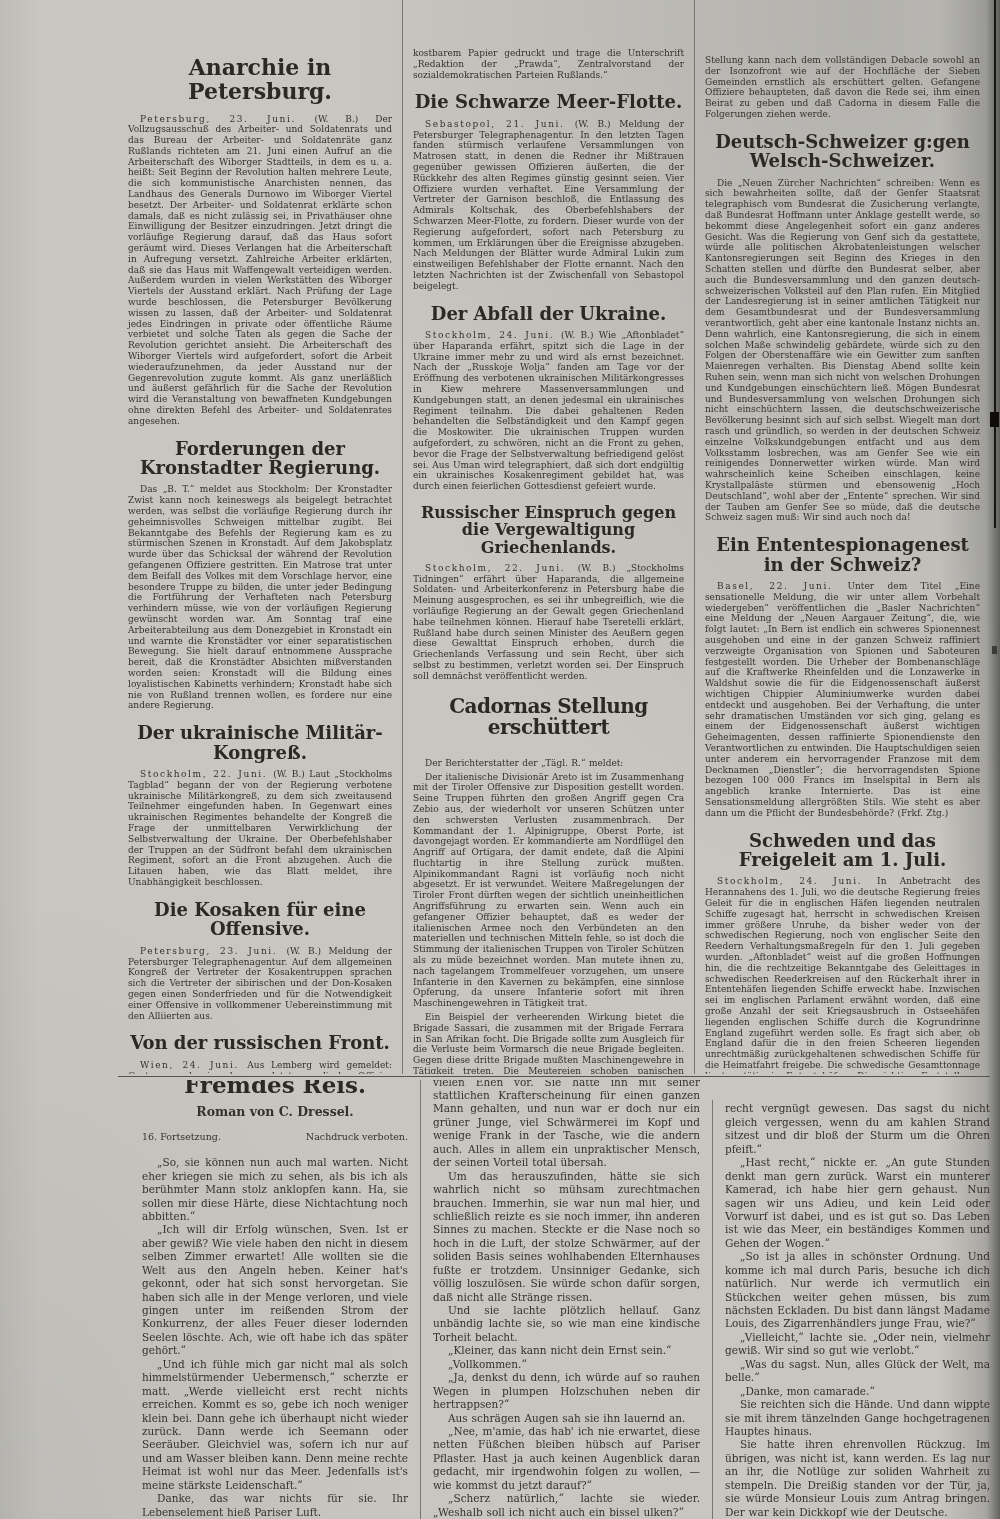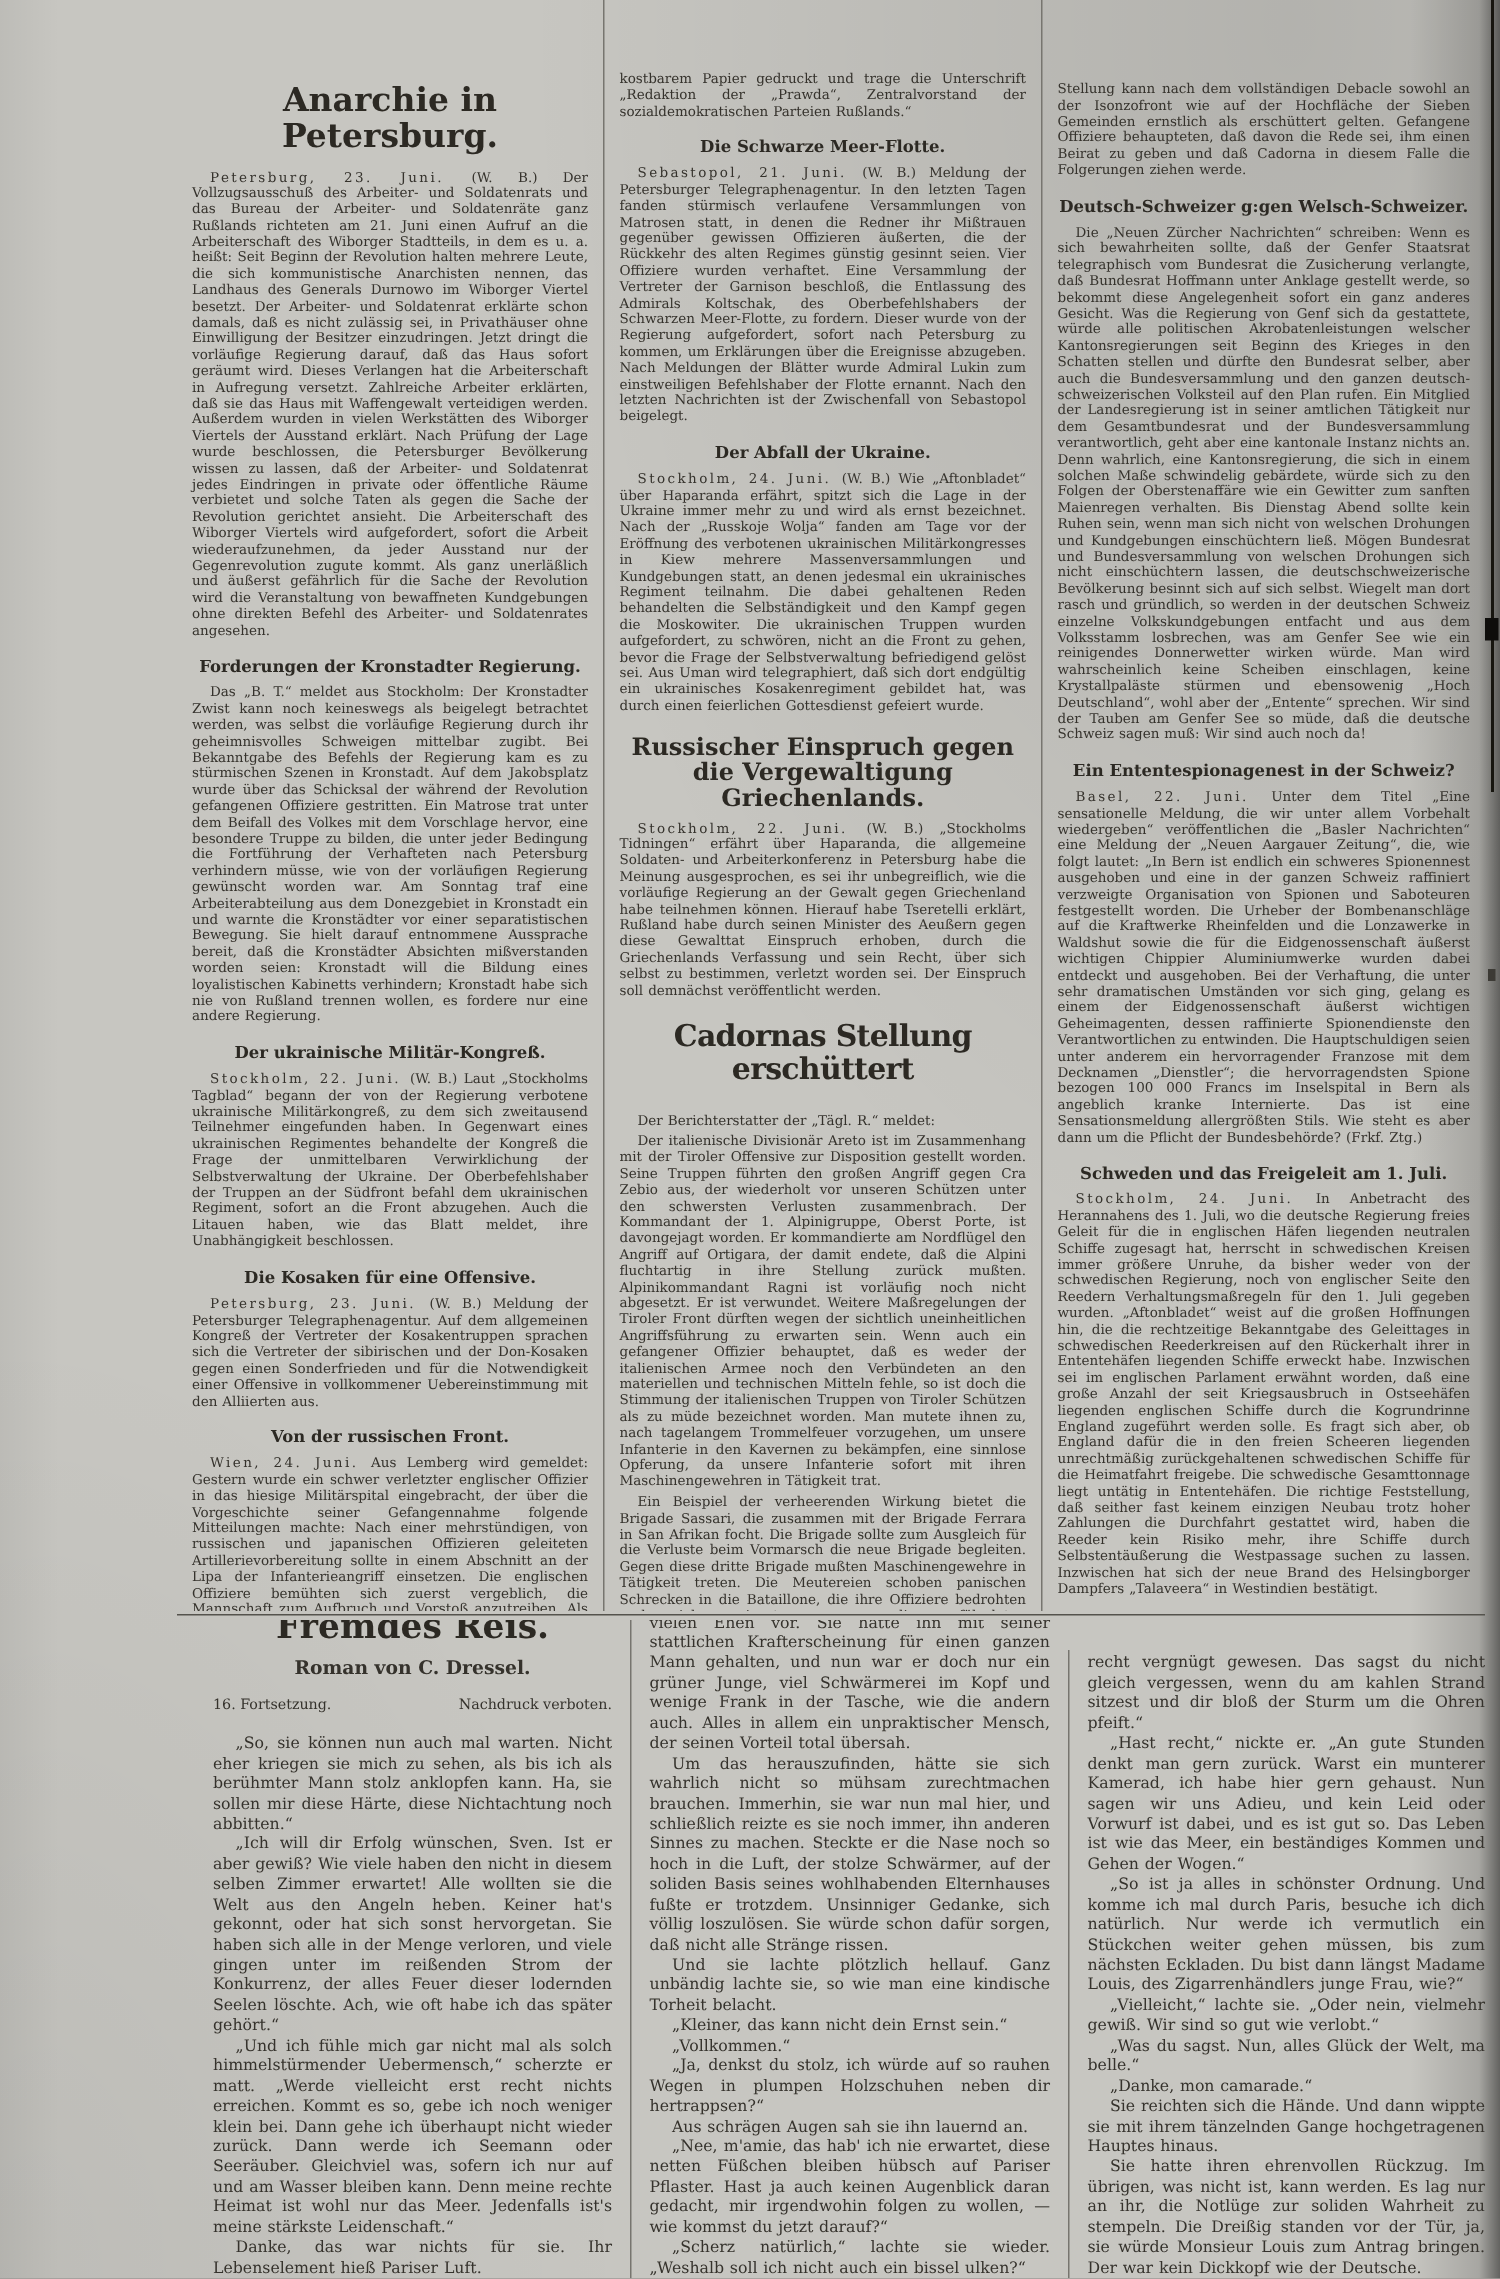--- a/index.html
+++ b/index.html
@@ -23,21 +23,21 @@
   .c2{width:292px;padding-top:48px;border-left:1px solid #77756f;}
   .c3{width:296px;padding-top:55px;border-left:1px solid #77756f;}
 
   .np{font-size:9px;line-height:1.2;text-align:justify;margin:0 0 3px;text-indent:12px;
       word-spacing:0.5px;}
   .np.noindent{text-indent:0;}
   .np-h{text-align:center;font-weight:bold;line-height:1.08;margin:12px 0 7px;color:#2c2923;}
   .h-xl{font-size:22px;margin:4px 0 10px;}
   .h-big{font-size:20px;letter-spacing:-0.5px;margin:14px 0 19px;}
   .h-lg{font-size:16px;}
-  .h-md{font-size:11px;}
+  .h-md{font-size:18px;}
   .dateline{letter-spacing:1.6px;}
 
   .hrule{position:absolute;left:118px;top:1076px;width:872px;height:1px;background:#55534d;}
 
   .feuil{position:absolute;left:130px;top:1080px;width:872px;height:439px;display:flex;overflow:hidden;align-items:flex-end;}
   .fcol{overflow:hidden;box-sizing:border-box;padding:2px 12px 0;}
   .f1{width:290px;}
   .f2{width:292px;border-left:1px solid #77756f;}
   .f3{width:290px;border-left:1px solid #77756f;}
   .fhead{margin:4px 0 10px;}
@@ -137,21 +137,21 @@
         <p class="fp">„Ich will dir Erfolg wünschen, Sven. Ist er aber gewiß? Wie viele haben den nicht in diesem selben Zimmer erwartet! Alle wollten sie die Welt aus den Angeln heben. Keiner hat's gekonnt, oder hat sich sonst hervorgetan. Sie haben sich alle in der Menge verloren, und viele gingen unter im reißenden Strom der Konkurrenz, der alles Feuer dieser lodernden Seelen löschte. Ach, wie oft habe ich das später gehört.“</p>
         <p class="fp">„Und ich fühle mich gar nicht mal als solch himmelstürmender Uebermensch,“ scherzte er matt. „Werde vielleicht erst recht nichts erreichen. Kommt es so, gebe ich noch weniger klein bei. Dann gehe ich überhaupt nicht wieder zurück. Dann werde ich Seemann oder Seeräuber. Gleichviel was, sofern ich nur auf und am Wasser bleiben kann. Denn meine rechte Heimat ist wohl nur das Meer. Jedenfalls ist's meine stärkste Leidenschaft.“</p>
         <p class="fp">Danke, das war nichts für sie. Ihr Lebenselement hieß Pariser Luft.</p>
       </div>
     <div class="fcol f2">
         <p class="fp noindent">es hätte ihr nichts ausgemacht, das kommt in vielen Ehen vor. Sie hatte ihn mit seiner stattlichen Krafterscheinung für einen ganzen Mann gehalten, und nun war er doch nur ein grüner Junge, viel Schwärmerei im Kopf und wenige Frank in der Tasche, wie die andern auch. Alles in allem ein unpraktischer Mensch, der seinen Vorteil total übersah.</p>
         <p class="fp">Um das herauszufinden, hätte sie sich wahrlich nicht so mühsam zurechtmachen brauchen. Immerhin, sie war nun mal hier, und schließlich reizte es sie noch immer, ihn anderen Sinnes zu machen. Steckte er die Nase noch so hoch in die Luft, der stolze Schwärmer, auf der soliden Basis seines wohlhabenden Elternhauses fußte er trotzdem. Unsinniger Gedanke, sich völlig loszulösen. Sie würde schon dafür sorgen, daß nicht alle Stränge rissen.</p>
         <p class="fp">Und sie lachte plötzlich hellauf. Ganz unbändig lachte sie, so wie man eine kindische Torheit belacht.</p>
         <p class="fp">„Kleiner, das kann nicht dein Ernst sein.“</p>
         <p class="fp">„Vollkommen.“</p>
-        <p class="fp">„Ja, denkst du stolz, ich würde auf so rauhen Wegen in plumpen Holzschuhen neben dir hertrappsen?“</p>
+        <p class="fp">„Ja, denkst du denn, ich würde auf so rauhen Wegen in plumpen Holzschuhen neben dir hertrappsen?“</p>
         <p class="fp">Aus schrägen Augen sah sie ihn lauernd an.</p>
         <p class="fp">„Nee, m'amie, das hab' ich nie erwartet, diese netten Füßchen bleiben hübsch auf Pariser Pflaster. Hast ja auch keinen Augenblick daran gedacht, mir irgendwohin folgen zu wollen, — wie kommst du jetzt darauf?“</p>
         <p class="fp">„Scherz natürlich,“ lachte sie wieder. „Weshalb soll ich nicht auch ein bissel ulken?“</p>
       </div>
     <div class="fcol f3">
         <p class="fp noindent">recht vergnügt gewesen. Das sagst du nicht gleich vergessen, wenn du am kahlen Strand sitzest und dir bloß der Sturm um die Ohren pfeift.“</p>
         <p class="fp">„Hast recht,“ nickte er. „An gute Stunden denkt man gern zurück. Warst ein munterer Kamerad, ich habe hier gern gehaust. Nun sagen wir uns Adieu, und kein Leid oder Vorwurf ist dabei, und es ist gut so. Das Leben ist wie das Meer, ein beständiges Kommen und Gehen der Wogen.“</p>
         <p class="fp">„So ist ja alles in schönster Ordnung. Und komme ich mal durch Paris, besuche ich dich natürlich. Nur werde ich vermutlich ein Stückchen weiter gehen müssen, bis zum nächsten Eckladen. Du bist dann längst Madame Louis, des Zigarrenhändlers junge Frau, wie?“</p>
         <p class="fp">„Vielleicht,“ lachte sie. „Oder nein, vielmehr gewiß. Wir sind so gut wie verlobt.“</p>
         <p class="fp">„Was du sagst. Nun, alles Glück der Welt, ma belle.“</p>

